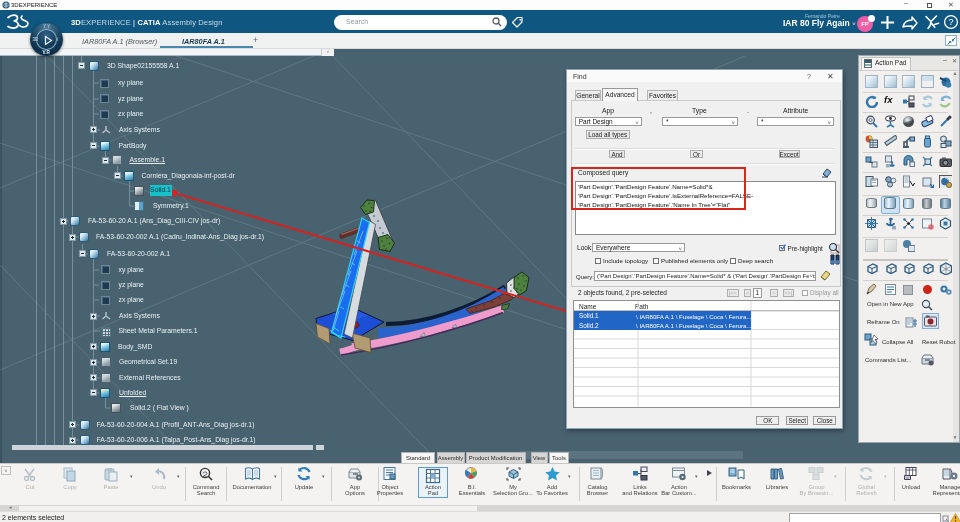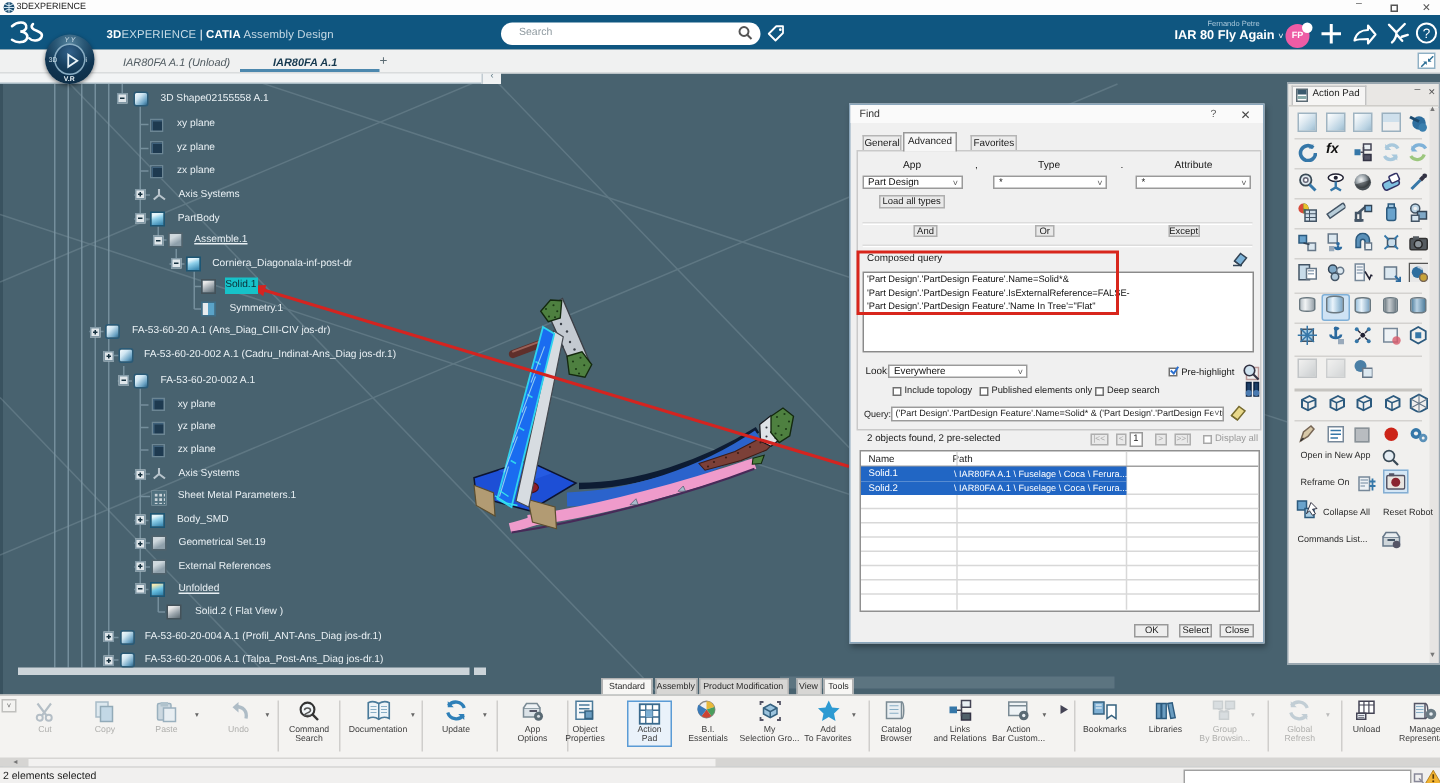--- a/index.html
+++ b/index.html
@@ -360,21 +360,21 @@
     </svg>
  <svg class="abs" style="left:923px;top:4px" width="17" height="16">
       <path d="M3 2.5l4.5 4.7M13.5 2L8 7.5M8 7.5c0 2.8-1 5-3 6.8M8 8.8l3.8 4.4M11.5 10.5l4-1.2" stroke="#fff" stroke-width="1.6" fill="none" stroke-linecap="round"></path>
     </svg>
  <svg class="abs" style="left:943px;top:4px" width="16" height="16">
       <circle cx="8" cy="8" r="6.4" fill="none" stroke="#fff" stroke-width="1.3"></circle>
       <text x="8" y="11" text-anchor="middle" font-size="9" fill="#fff" font-family="Liberation Sans">?</text>
     </svg>
 </div>
 <div class="abs" id="tabbar">
- <span class="abs" style="left:82px;top:3.5px;font-size:7.3px;color:#4f5a60;font-style:italic">IAR80FA A.1 (Unload)</span>
+ <span class="abs" style="left:82px;top:3.5px;font-size:7.3px;color:#4f5a60;font-style:italic">IAR80FA A.1 (Browser)</span>
  <span class="abs" style="left:182px;top:3.5px;font-size:7.3px;color:#16394f;font-style:italic;font-weight:700">IAR80FA A.1</span>
  <div class="abs" style="left:160px;top:13px;width:93px;height:2px;background:#4c88ae"></div>
  <span class="abs" style="left:253px;top:2px;font-size:9px;color:#5a6a72">+</span>
  <div class="abs" style="left:945px;top:2px;width:12px;height:11px;background:#fff;border:1px solid #8fb0c4;box-sizing:border-box"></div>
  <svg class="abs" style="left:946.5px;top:3.5px" width="9" height="8">
       <path d="M8.5 0.5L5.5 3.5M0.5 7.5l3-3" stroke="#2d6f96" stroke-width="1" fill="none"></path>
       <path d="M5 1.8v2.4h2.4zM4.2 6.4V4h-2.4z" fill="#2d6f96"></path>
     </svg>
 </div>
 <div class="abs" id="find">

